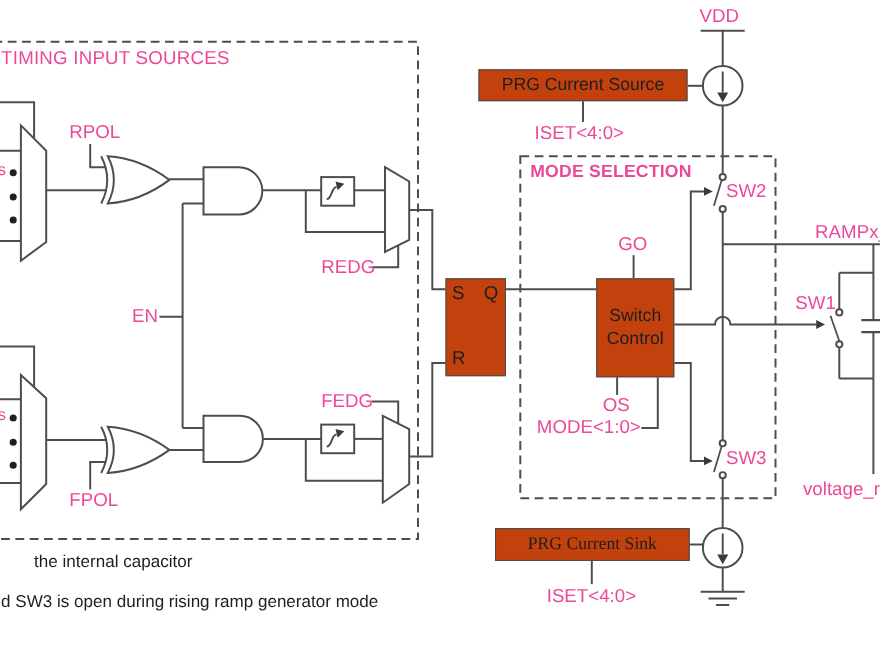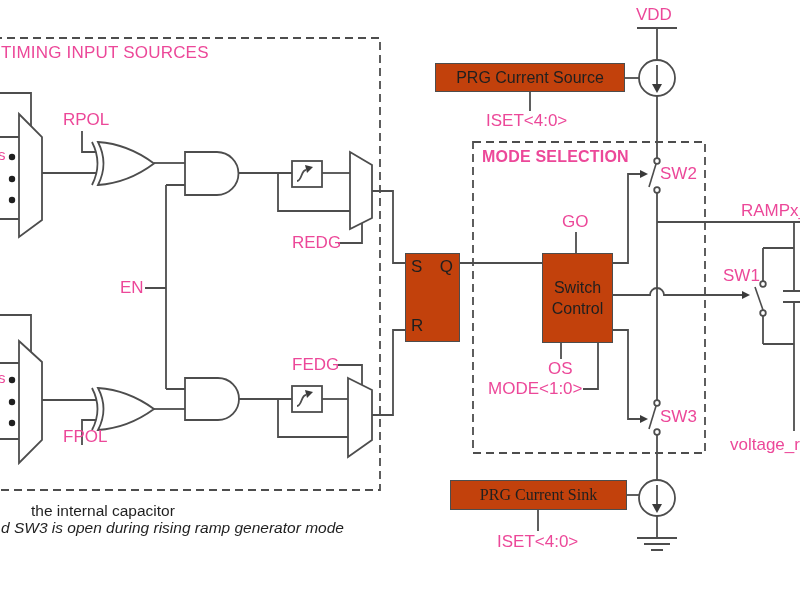--- a/index.html
+++ b/index.html
@@ -174,21 +174,21 @@
       </g>
     </g>
   </svg>
 
   <div class="lbl ttl" style="left:1px;top:44px;">TIMING INPUT SOURCES</div>
   <div class="lbl ttl2" style="left:482px;top:149px;">MODE SELECTION</div>
 
   <div class="lbl sm" style="left:-2px;top:147px;">s</div>
   <div class="lbl sm" style="left:-2px;top:370px;">s</div>
   <div class="lbl" style="left:63px;top:111px;">RPOL</div>
-  <div class="lbl" style="left:63px;top:428px;">FPOL</div>
+  <div class="lbl" style="left:63px;top:446px;">FPOL</div>
   <div class="lbl" style="left:120px;top:279px;">EN</div>
   <div class="lbl" style="left:292px;top:234px;">REDG</div>
   <div class="lbl" style="left:292px;top:356px;">FEDG</div>
 
   <div class="box latch" style="left:405px;top:253px;width:55px;height:89px;">
     <span style="left:5px;top:3px;">S</span>
     <span style="right:6px;top:3px;">Q</span>
     <span style="left:5px;bottom:5px;">R</span>
   </div>
 
@@ -206,15 +206,15 @@
   <div class="lbl" style="left:636px;top:6px;">VDD</div>
   <div class="box" style="left:435px;top:63px;width:190px;height:29px;">PRG Current Source</div>
   <div class="lbl" style="left:486px;top:112px;">ISET&lt;4:0&gt;</div>
   <div class="box" style="left:450px;top:480px;width:177px;height:30px;font-family:Liberation Serif, serif;">PRG Current Sink</div>
   <div class="lbl" style="left:497px;top:533px;">ISET&lt;4:0&gt;</div>
 
   <div class="lbl" style="left:741px;top:202px;">RAMPx_</div>
   <div class="lbl" style="left:730px;top:436px;">voltage_r</div>
 
   <div class="note" style="top:502px;padding-left:30px;">the internal capacitor</div>
-  <div class="note" style="top:519px;font-style:italic;">d SW3 is open during rising ramp generator mode</div>
+  <div class="note" style="top:539px;">d SW3 is open during rising ramp generator mode</div>
 
 </div>
 
 </body></html>

